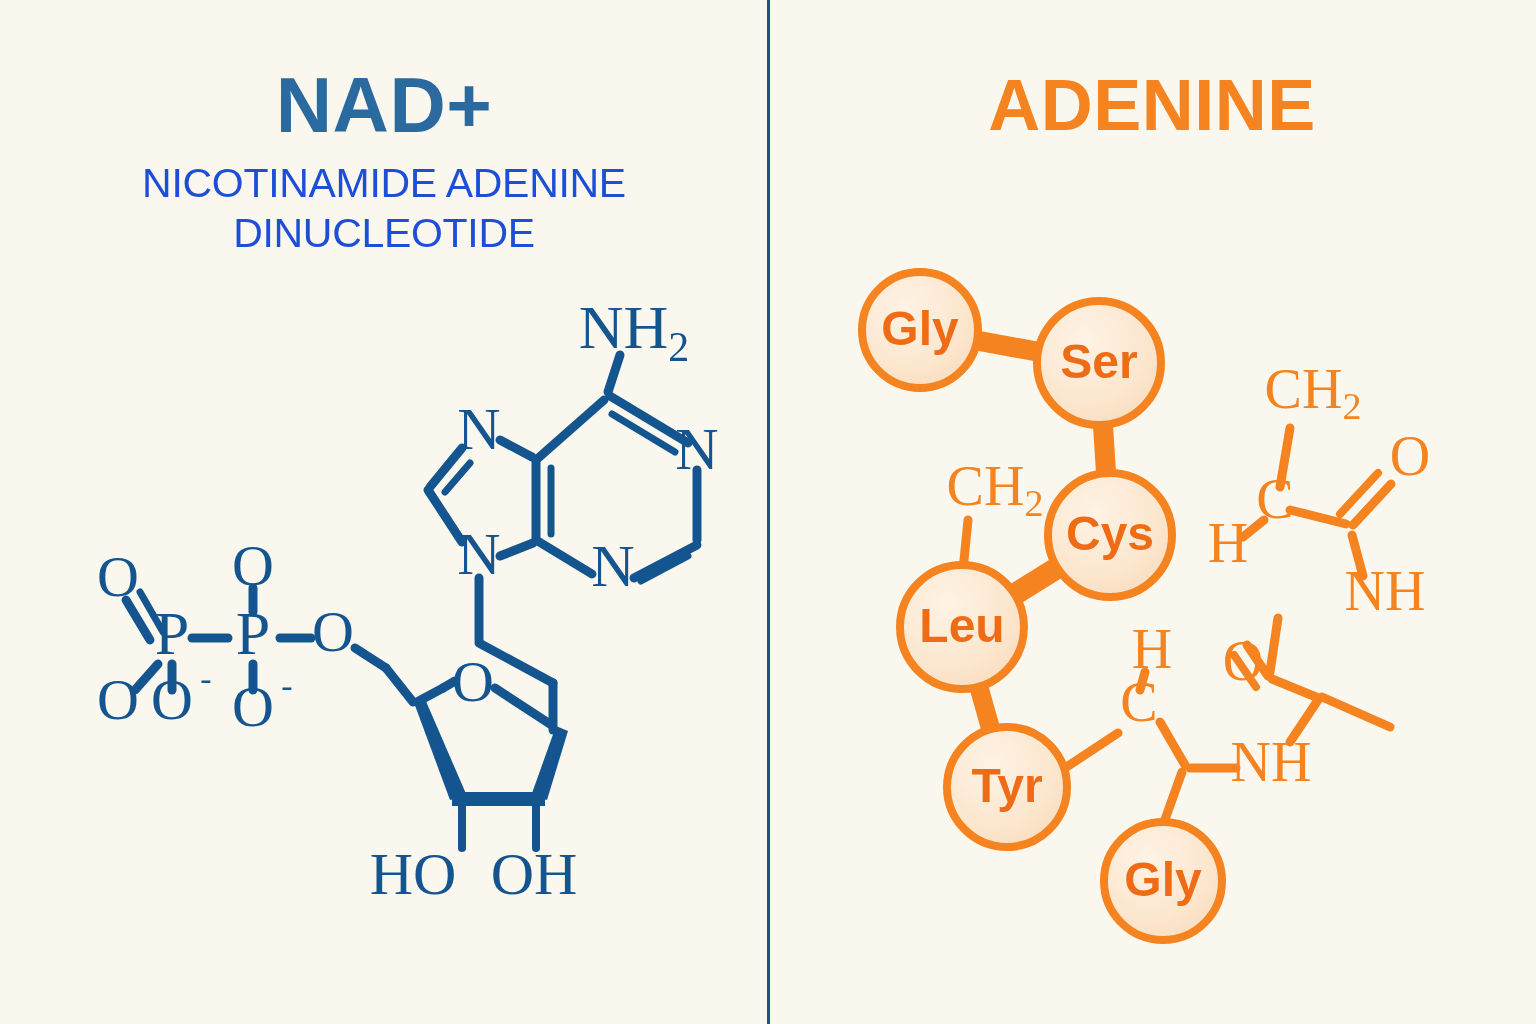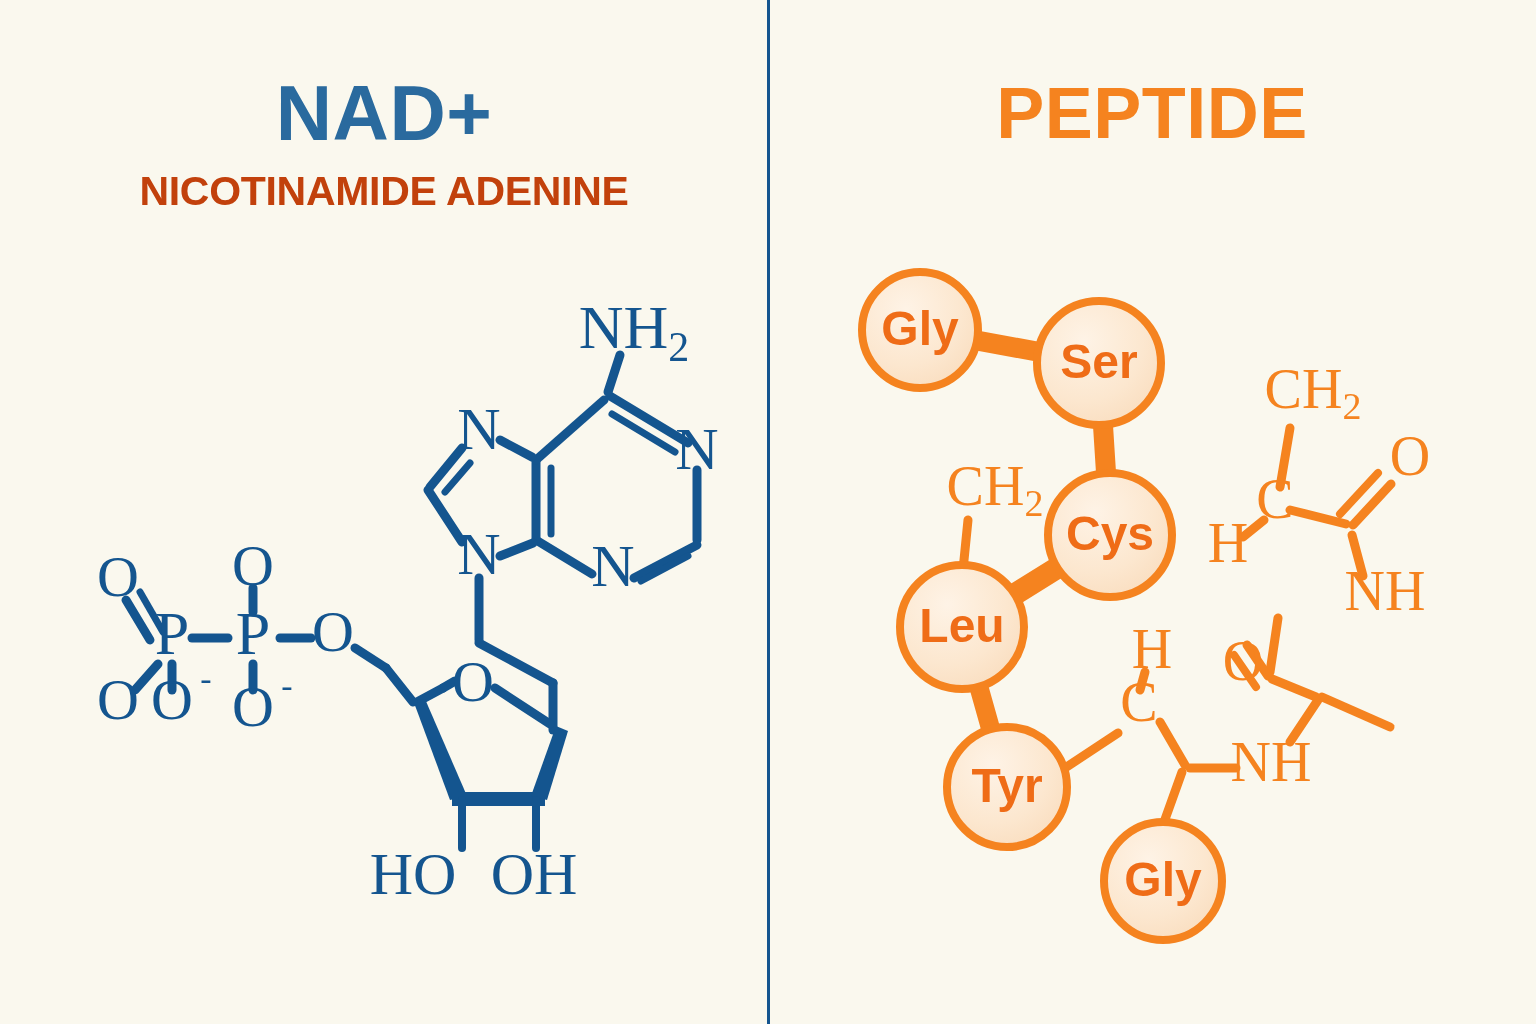--- a/index.html
+++ b/index.html
@@ -42,36 +42,36 @@
     text-align: center;
     user-select: none;
   }
   #left-titleblock  { top: 62px; }
   #right-titleblock { top: 60px; }
 
   .main-title {
     font-weight: 700;
     letter-spacing: 0.5px;
     line-height: 1.0;
-    margin: 12px;
+    margin: 4px;
   }
   #nad-title {
     font-size: 78px;
     color: #2a6a9e;
   }
   #peptide-title {
     font-size: 72px;
     color: #f5831f;
     line-height: 1.15;
     padding: 0 60px;
   }
   .sub-title {
     font-size: 41px;
-    font-weight: 700;
-    color: #c2410c;
+    font-weight: 400;
+    color: #1d4ed8;
     line-height: 1.22;
     margin-top: 14px;
     padding: 0 40px;
     letter-spacing: -0.3px;
   }
   svg { display: block; }
   .struct-svg { position: absolute; left: 0; top: 0; }
 
   text.atom {
     font-family: "Liberation Serif", serif;
@@ -89,20 +89,21 @@
 <body>
 
 <div id="canvas">
 
   <div class="panel" id="left-panel">
 
     <div class="titleblock" id="left-titleblock">
       <div class="main-title" id="nad-title">NAD+</div>
       <div class="sub-title">
         <div>NICOTINAMIDE ADENINE</div>
+        <div>DINUCLEOTIDE</div>
       </div>
     </div>
 
     <svg class="struct-svg" width="768" height="1024" viewBox="0 0 768 1024">
       <g fill="none" stroke="#14558f" stroke-width="9" stroke-linecap="round" stroke-linejoin="round">
 
         <line x1="610" y1="396" x2="688" y2="443"></line>
         <line x1="612" y1="414" x2="675" y2="452" stroke-width="7"></line>
 
         <line x1="697" y1="470" x2="697" y2="540"></line>
@@ -192,21 +193,21 @@
       </g>
     </svg>
   </div>
 
   <div class="divider"></div>
 
   <div class="panel" id="right-panel">
 
     <div class="titleblock" id="right-titleblock">
       <div class="main-title" id="peptide-title">
-        <div>PEPTIDE</div>
+        <div>ADENINE</div>
       </div>
     </div>
 
     <svg class="struct-svg" width="768" height="1024" viewBox="768 0 768 1024">
 
       <defs>
         <radialGradient id="resGrad" cx="38%" cy="32%" r="78%">
           <stop offset="0%" stop-color="#fef3e6"></stop>
           <stop offset="62%" stop-color="#fce7cf"></stop>
           <stop offset="100%" stop-color="#f9dcbd"></stop>

